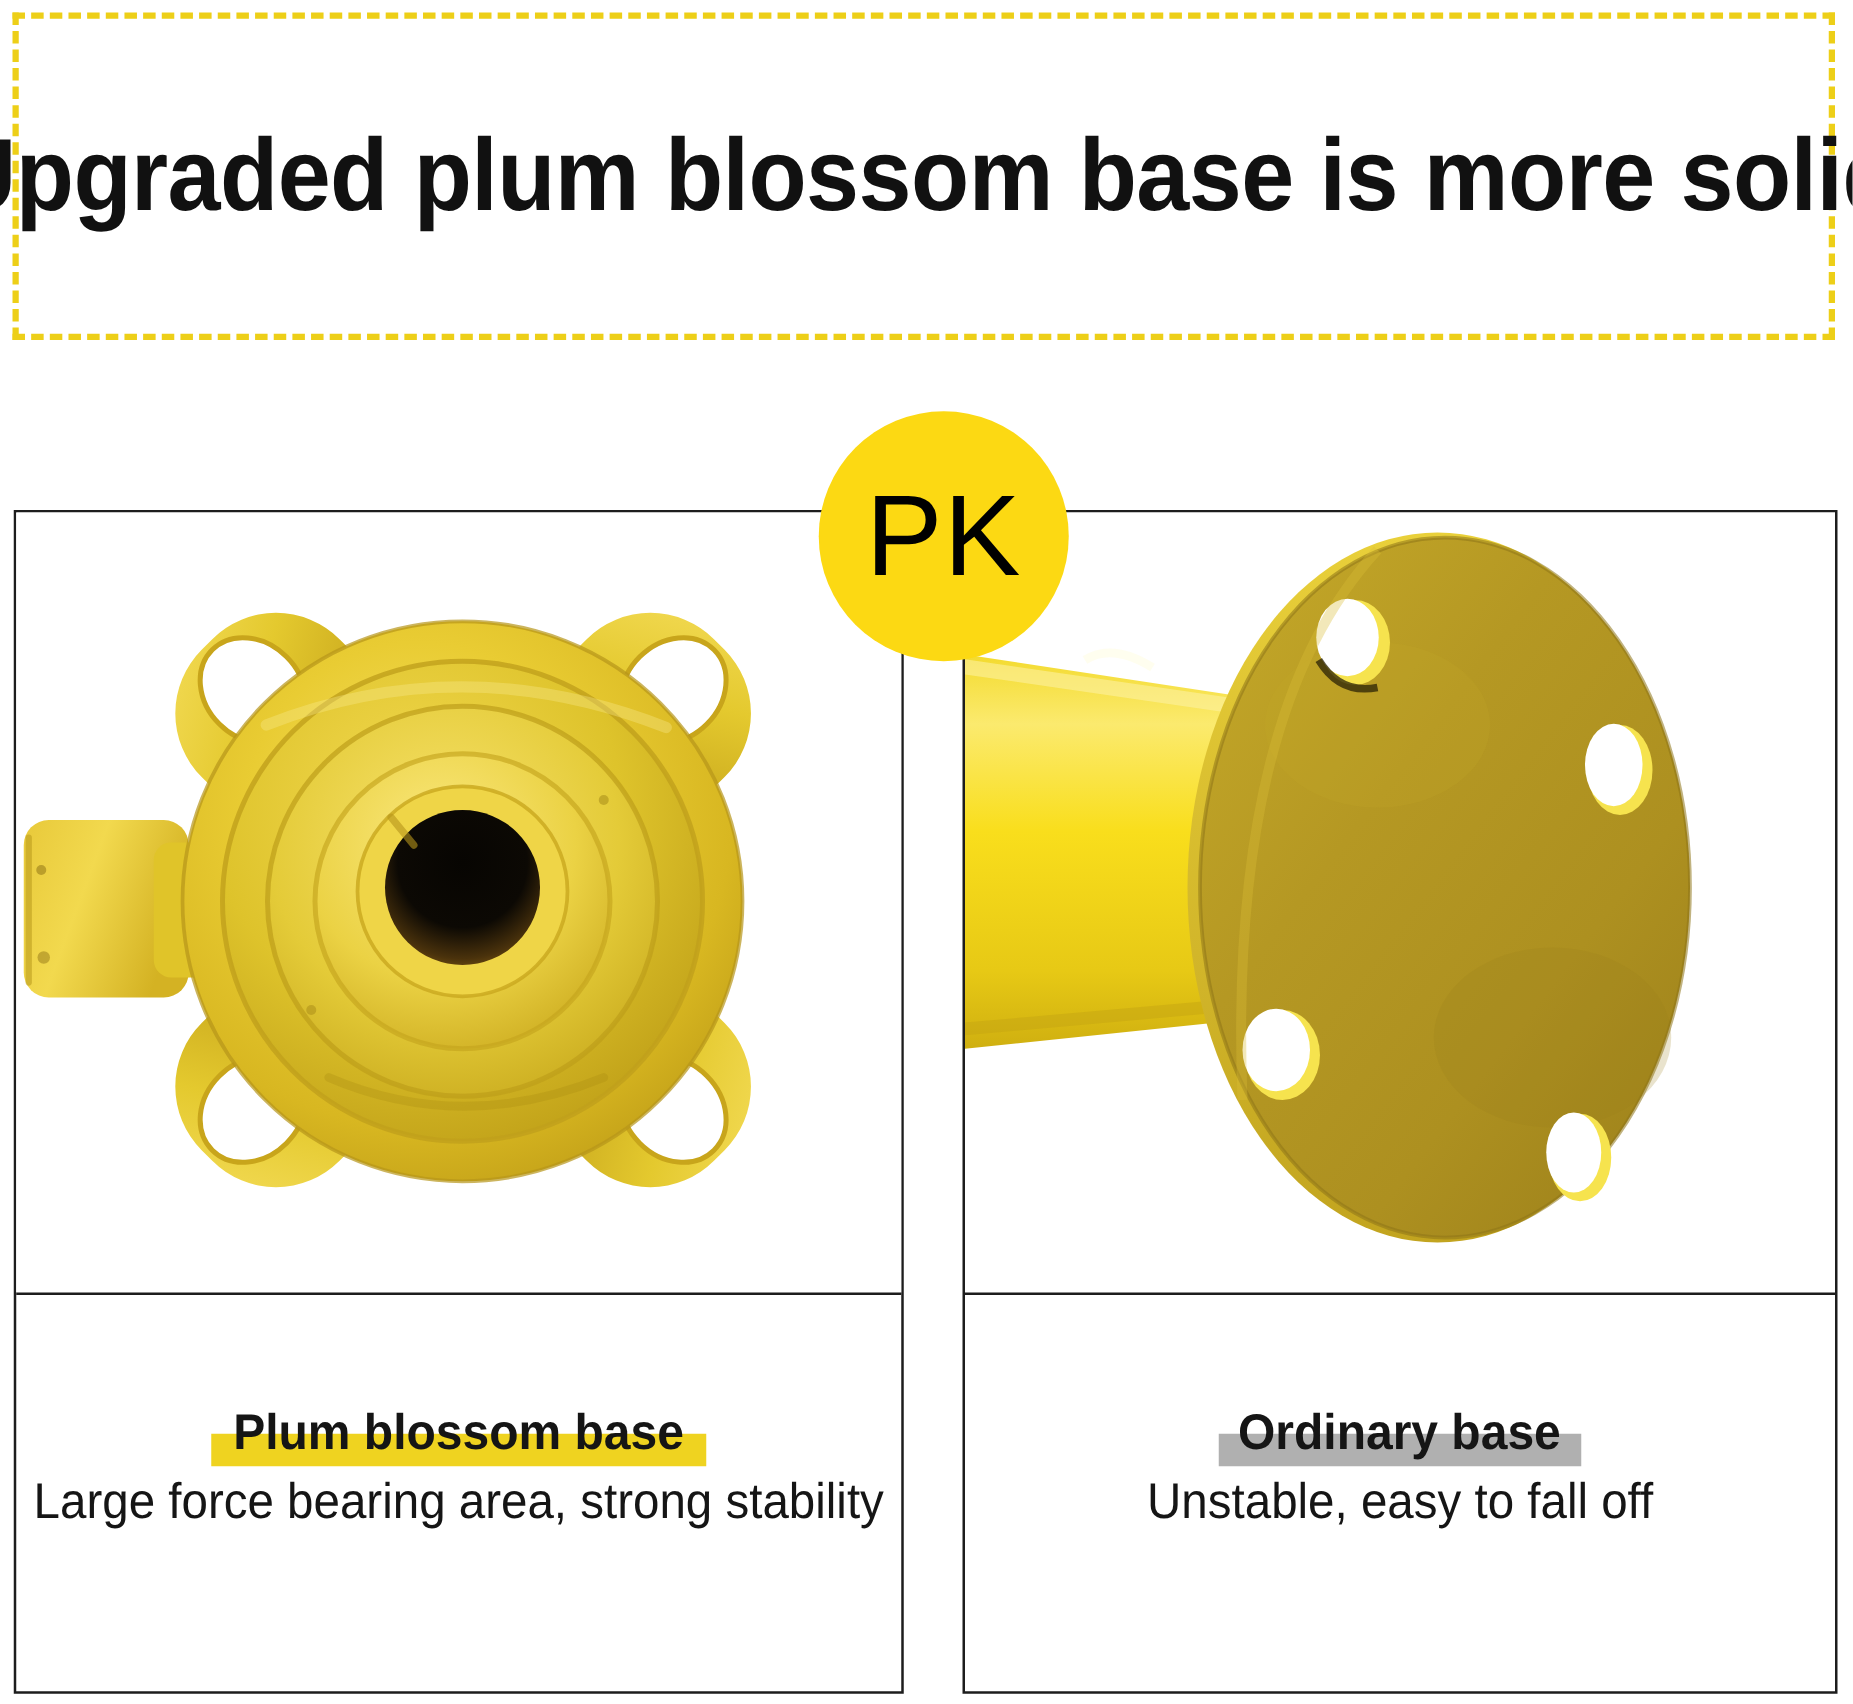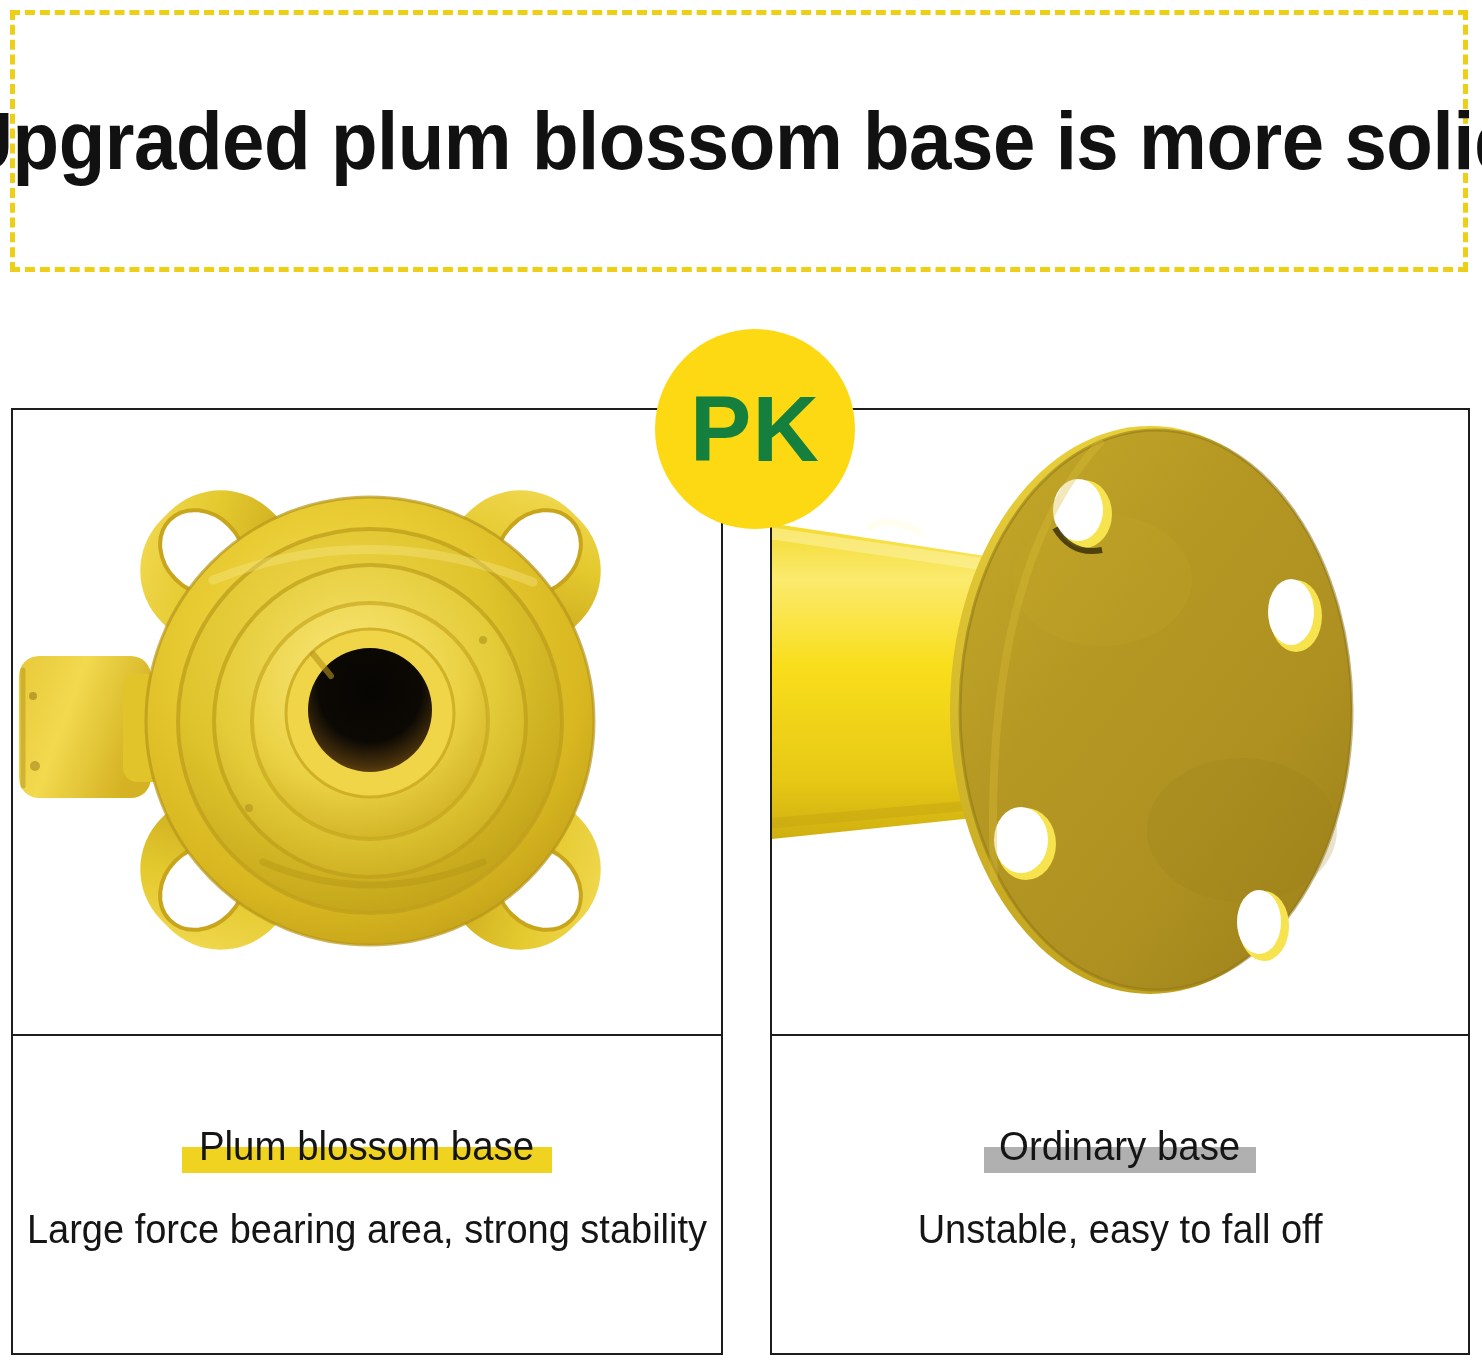--- a/index.html
+++ b/index.html
@@ -39,21 +39,21 @@
   }
   .panel-divider{
     position:absolute;left:0;right:0;top:624px;height:2px;background:#1d1d1d;
   }
   .panel-caption-area{
     position:absolute;left:0;right:0;top:626px;bottom:0;
     display:flex;flex-direction:column;align-items:center;
     padding-top:88px;box-sizing:border-box;
   }
 
-  .caption-title-wrap{position:relative;display:inline-block;margin-bottom:38px;}
+  .caption-title-wrap{position:relative;display:inline-block;margin-bottom:10px;font-weight:bold;}
   .caption-title-hl{
     position:absolute;left:-10px;right:-10px;bottom:-4px;height:26px;z-index:0;
   }
   .caption-title-text{
     position:relative;z-index:1;
     font-size:40px;color:#151515;white-space:nowrap;
     transform:scaleX(0.96);transform-origin:center;
     display:inline-block;
   }
   .caption-sub{
@@ -61,21 +61,21 @@
     transform:scaleX(0.95);transform-origin:center;
   }
 
   
   #pk-badge{
     position:absolute;left:655px;top:329px;width:200px;height:200px;
     border-radius:50%;background:#FCD913;z-index:40;
     display:flex;align-items:center;justify-content:center;
   }
   #pk-badge-label{
-    font-size:92px;font-weight:bold;color:#15803d;letter-spacing:1px;
+    font-size:92px;font-weight:normal;color:#000000;letter-spacing:1px;
     line-height:1;
   }
 
   
   .product-svg{position:absolute;display:block;}
 </style>
 </head>
 <body>
 
 <div id="header-banner">

